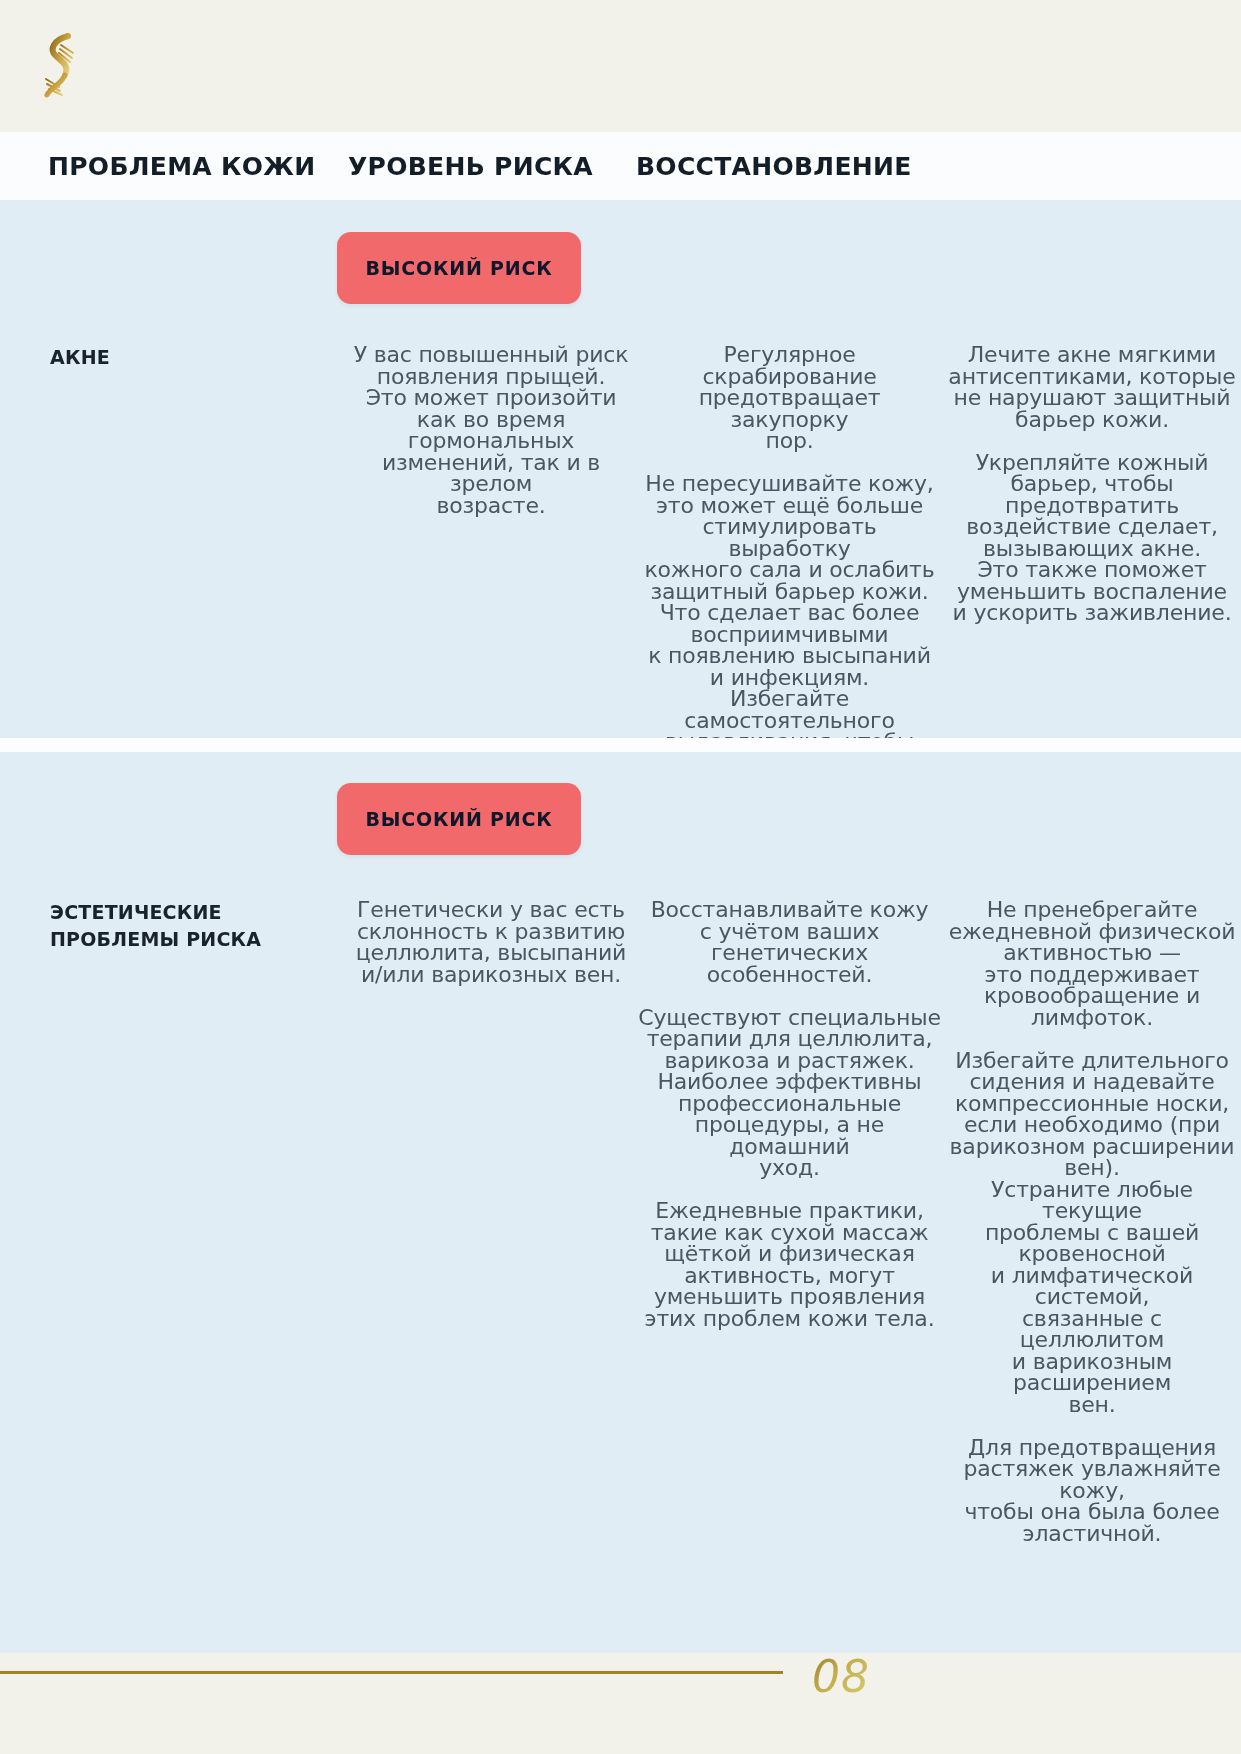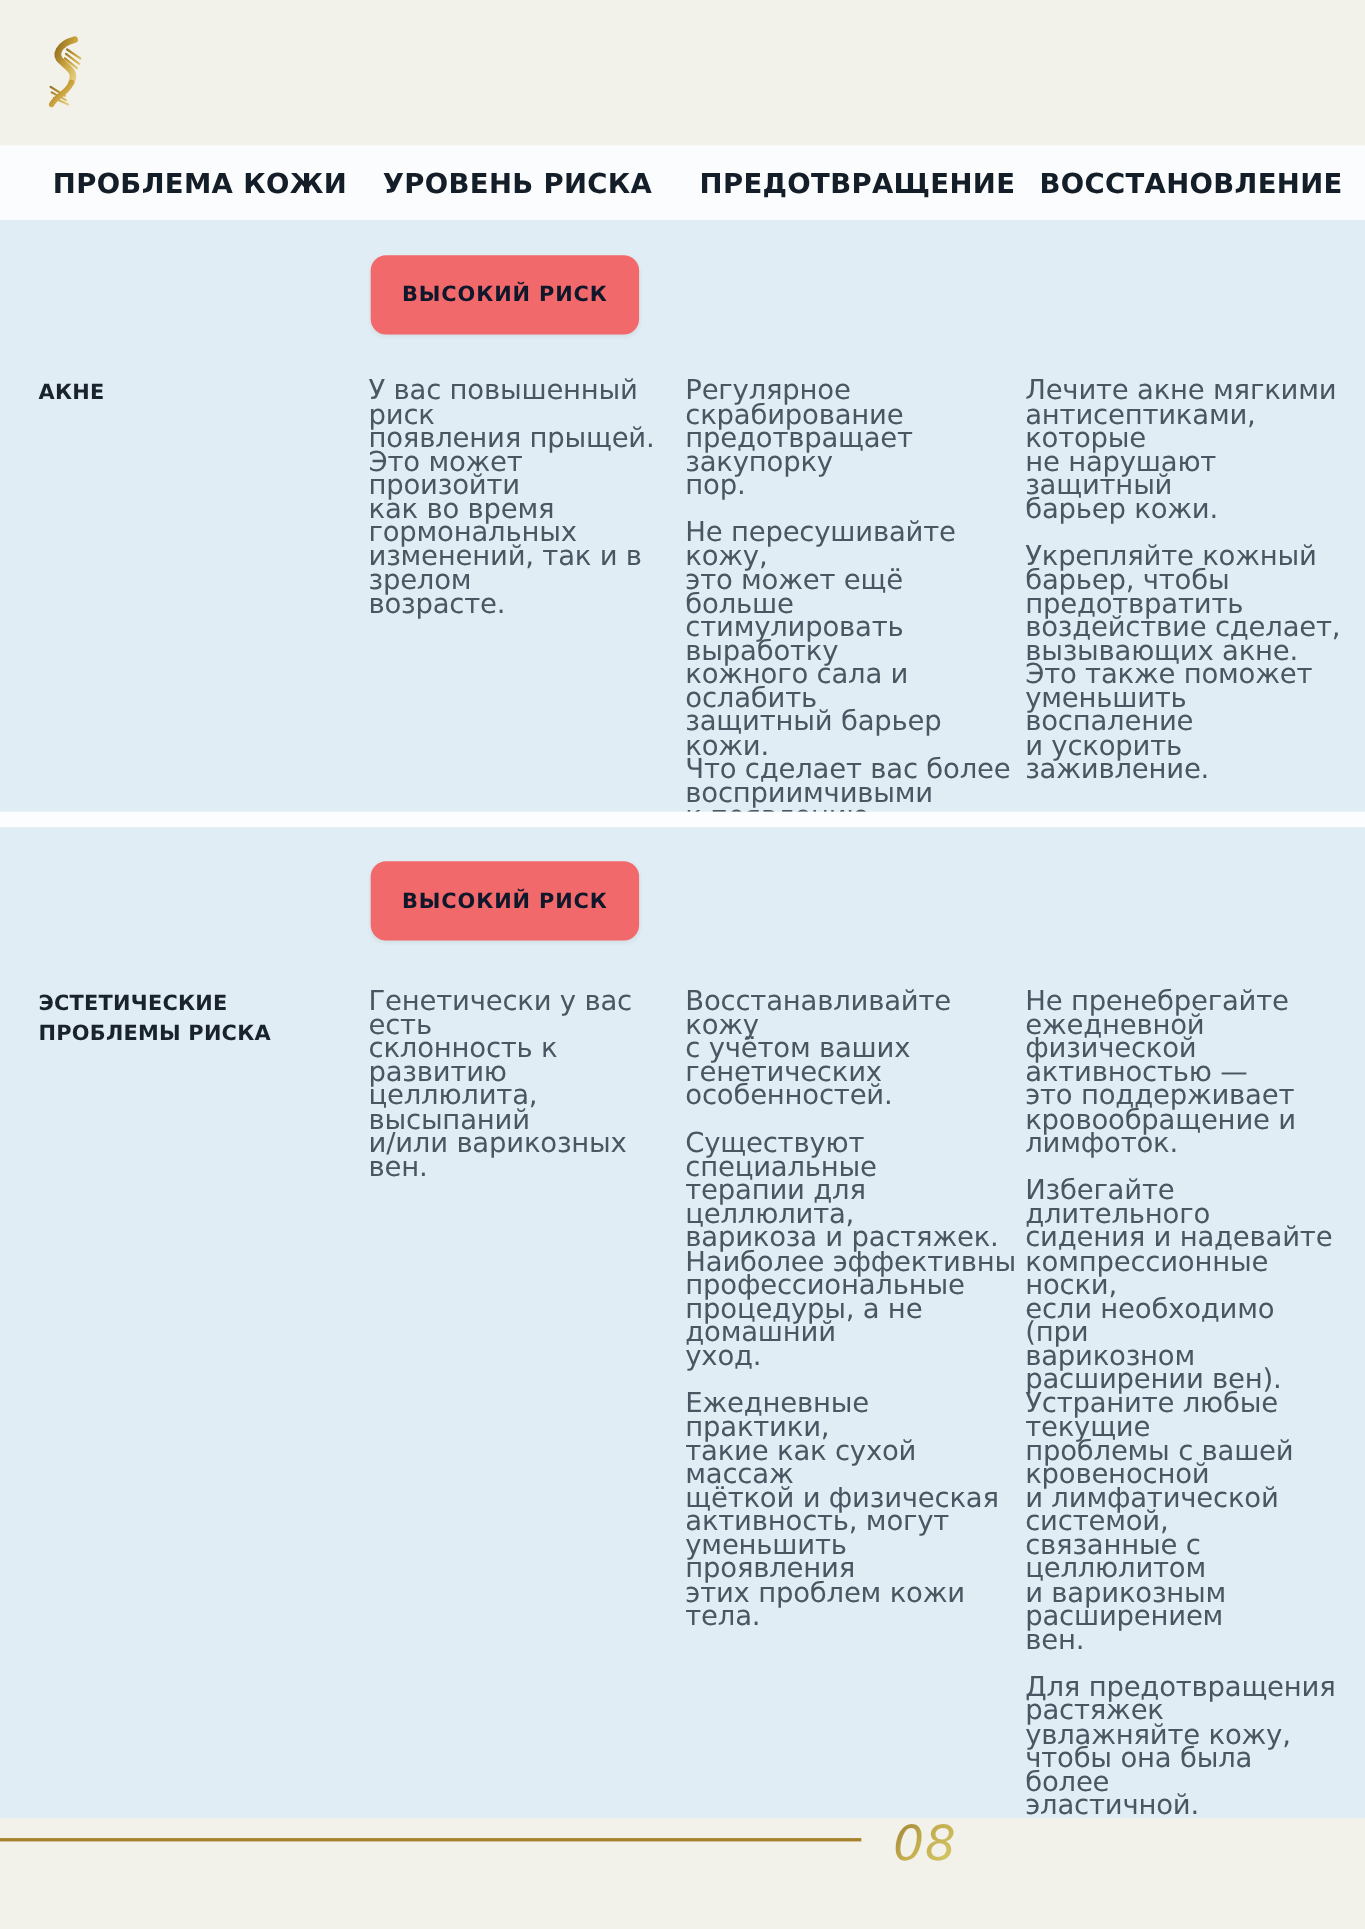--- a/index.html
+++ b/index.html
@@ -36,31 +36,31 @@
   .section.first .badge-row{padding-top:32px;}
   .section.second .badge-row{padding-top:31px;}
   .badge{
     width:244px;height:72px;background:var(--badge);border-radius:14px;
     display:flex;align-items:center;justify-content:center;
     color:#0f172a;font-weight:bold;font-size:19px;letter-spacing:.8px;
     box-shadow:0 2px 4px rgba(0,0,0,0.06);
   }
   .content-grid{
     display:grid;grid-template-columns:300px 288px 309px 296px;
-    padding-left:35px;
+    padding-left:50px;
   }
   .section.first .content-grid{margin-top:40px;}
   .section.second .content-grid{margin-top:44px;}
   .problem-label{
     font-size:19px;font-weight:bold;color:#19232e;line-height:27px;
     white-space:pre-line;letter-spacing:.2px;padding-right:20px;
   }
   .cell{
-    font-size:25px;line-height:21.5px;color:var(--body_text);
-    white-space:pre-line;letter-spacing:-0.2px;padding-right:6px;
+    font-size:22px;line-height:21.5px;color:var(--body_text);
+    white-space:pre-line;letter-spacing:-0.2px;padding-right:6px;text-align:center;
   }
   
   .footer{height:101px;background:var(--page_bg);position:relative;font-style:italic;}
   .gold-line{position:absolute;left:0;top:18px;width:783px;height:3px;background:var(--gold);}
   .page-number{
     position:absolute;left:812px;top:-2px;
     font-size:44px;font-weight:300;letter-spacing:1px;
     background:linear-gradient(135deg,#9a7c30 0%,#c4ae4e 45%,#d9cf6f 100%);
     -webkit-background-clip:text;background-clip:text;color:transparent;
   }
@@ -82,21 +82,20 @@
       <path d="M28,4 C13,8 9,18 16,24 C24,31 29,34 25,43" fill="none" stroke="url(#gld)" stroke-width="6" stroke-linecap="round"></path>
       <path d="M25,43 C21,53 11,55 7,63" fill="none" stroke="url(#gld)" stroke-width="5" stroke-linecap="round"></path>
       <path d="M21,13 L33,21 M20,17 L32,26 M19,21 L30,30" fill="none" stroke="url(#gld)" stroke-width="2" stroke-linecap="round"></path>
       <path d="M6,47 L19,55 M7,52 L20,59 M9,57 L22,63" fill="none" stroke="url(#gld)" stroke-width="2" stroke-linecap="round"></path>
     </svg>
   </div>
 
   <div class="header-band">
     <div class="hcol">ПРОБЛЕМА КОЖИ</div>
     <div class="hcol">УРОВЕНЬ РИСКА</div>
-    <div class="hcol">ПРЕДОТВРАЩЕНИЕ</div>
     <div class="hcol">ВОССТАНОВЛЕНИЕ</div>
   </div>
 
   <div class="section first">
     <div class="badge-row">
       <div class="badge">ВЫСОКИЙ РИСК</div>
     </div>
     <div class="content-grid">
       <div class="problem-label">АКНЕ</div>
       <div class="cell">У вас повышенный риск

